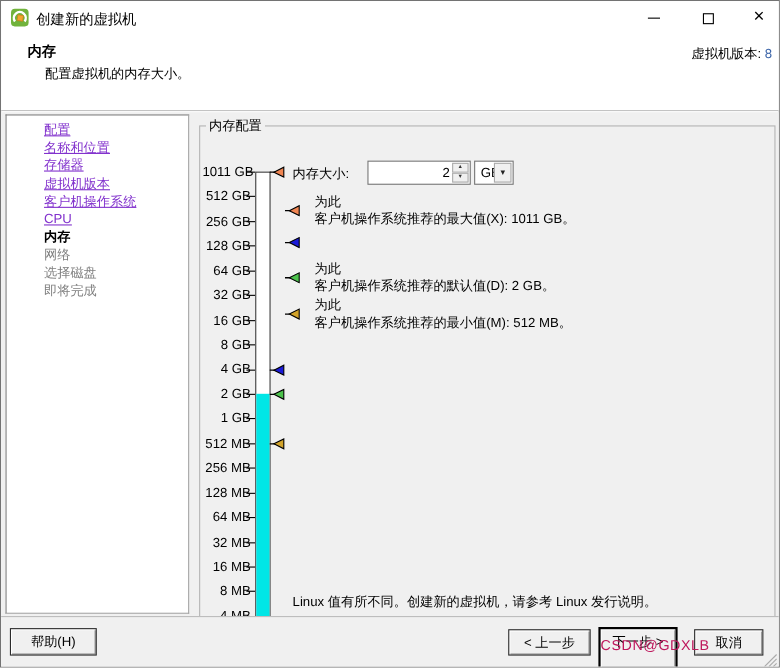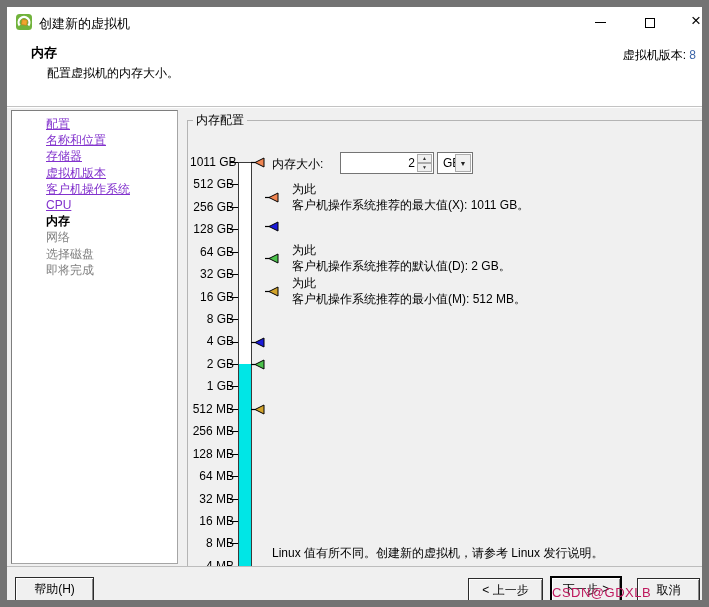--- a/index.html
+++ b/index.html
@@ -1,18 +1,18 @@
 <!DOCTYPE html>
 <html><head>
 <meta charset="utf-8">
 <style>
   * { box-sizing: border-box; }
   html,body { margin:0; padding:0; background:#ffffff; }
   body { font-family:"Liberation Sans","DejaVu Sans",sans-serif; font-size:12px; color:#000; }
-  #window { position:relative; width:709px; height:607px; background:#ffffff; border:7px solid #737373; overflow:hidden; }
+  #window { position:relative; width:709px; height:607px; background:#ffffff; border:1px solid #737373; overflow:hidden; }
 
   
   .titlebar { position:absolute; left:0; top:0; width:100%; height:30px; background:#fff; }
   .app-icon { position:absolute; left:8px; top:6px; width:18px; height:18px; }
   .win-title { position:absolute; left:32px; top:8px; font-size:13px; }
   .winbtn { position:absolute; top:0; width:34px; height:30px; text-align:center; line-height:30px; cursor:default; }
   .winbtn.min { left:576px; }
   .winbtn.max { left:626px; }
   .winbtn.close { left:672px; font-size:17px; line-height:28px; }
   .min-glyph { display:inline-block; width:11px; border-top:1px solid #000; vertical-align:middle; }

